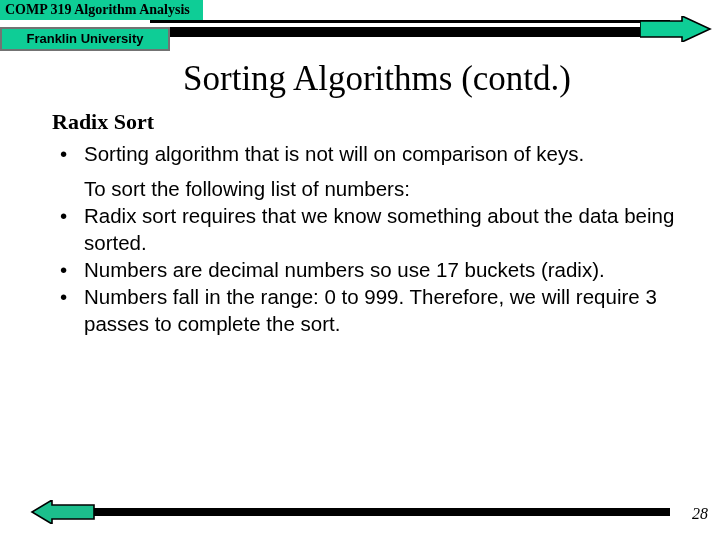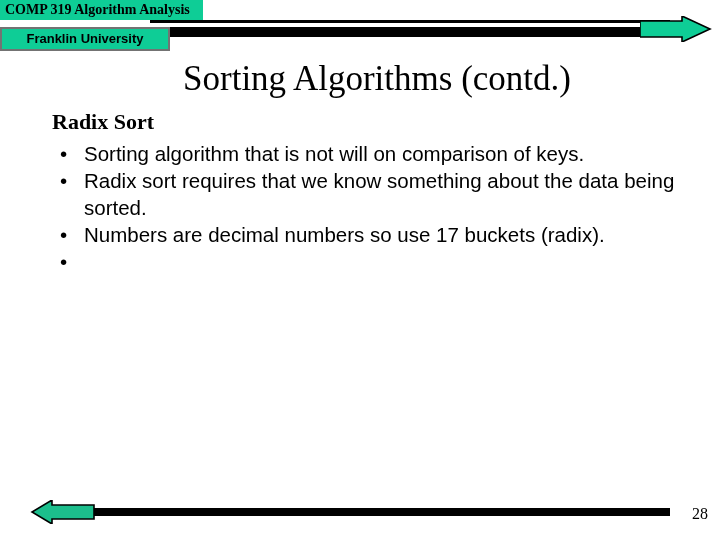--- a/index.html
+++ b/index.html
@@ -180,20 +180,21 @@
     background: #000000;
   }
   .page-number {
     position: absolute;
     right: 12px;
     top: 10px;
     font-family: "Liberation Serif", serif;
     font-size: 16px;
     line-height: 20px;
     color: #000000;
+    font-style: italic;
   }
 </style>
 </head>
 <body>
 
 <div id="top-banner">
 
   <div class="banner-rule-thin"></div>
   <div class="banner-rule-thick"></div>
 
@@ -214,34 +215,36 @@
 
   <div class="subhead">Radix Sort</div>
 
   <ul class="bullets">
 
     <li class="bullet">
       <span class="dot">•</span>
       <span>Sorting algorithm that is not will on comparison of keys.</span>
     </li>
 
+    <div class="subline">To sort the following list of numbers:</div>
 
 
     <li class="bullet">
       <span class="dot">•</span>
       <span>Radix sort requires that we know something about the data being sorted.</span>
     </li>
 
     <li class="bullet">
       <span class="dot">•</span>
       <span>Numbers are decimal numbers so use 17  buckets (radix).</span>
     </li>
 
     <li class="bullet">
       <span class="dot">•</span>
+      <span>Numbers fall in the range: 0 to 999. Therefore, we will require 3 passes to complete the sort.</span>
     </li>
 
   </ul>
 </div>
 
 <div id="footer">
 
   <div class="footer-rule"></div>
 
   <div class="footer-arrow">

